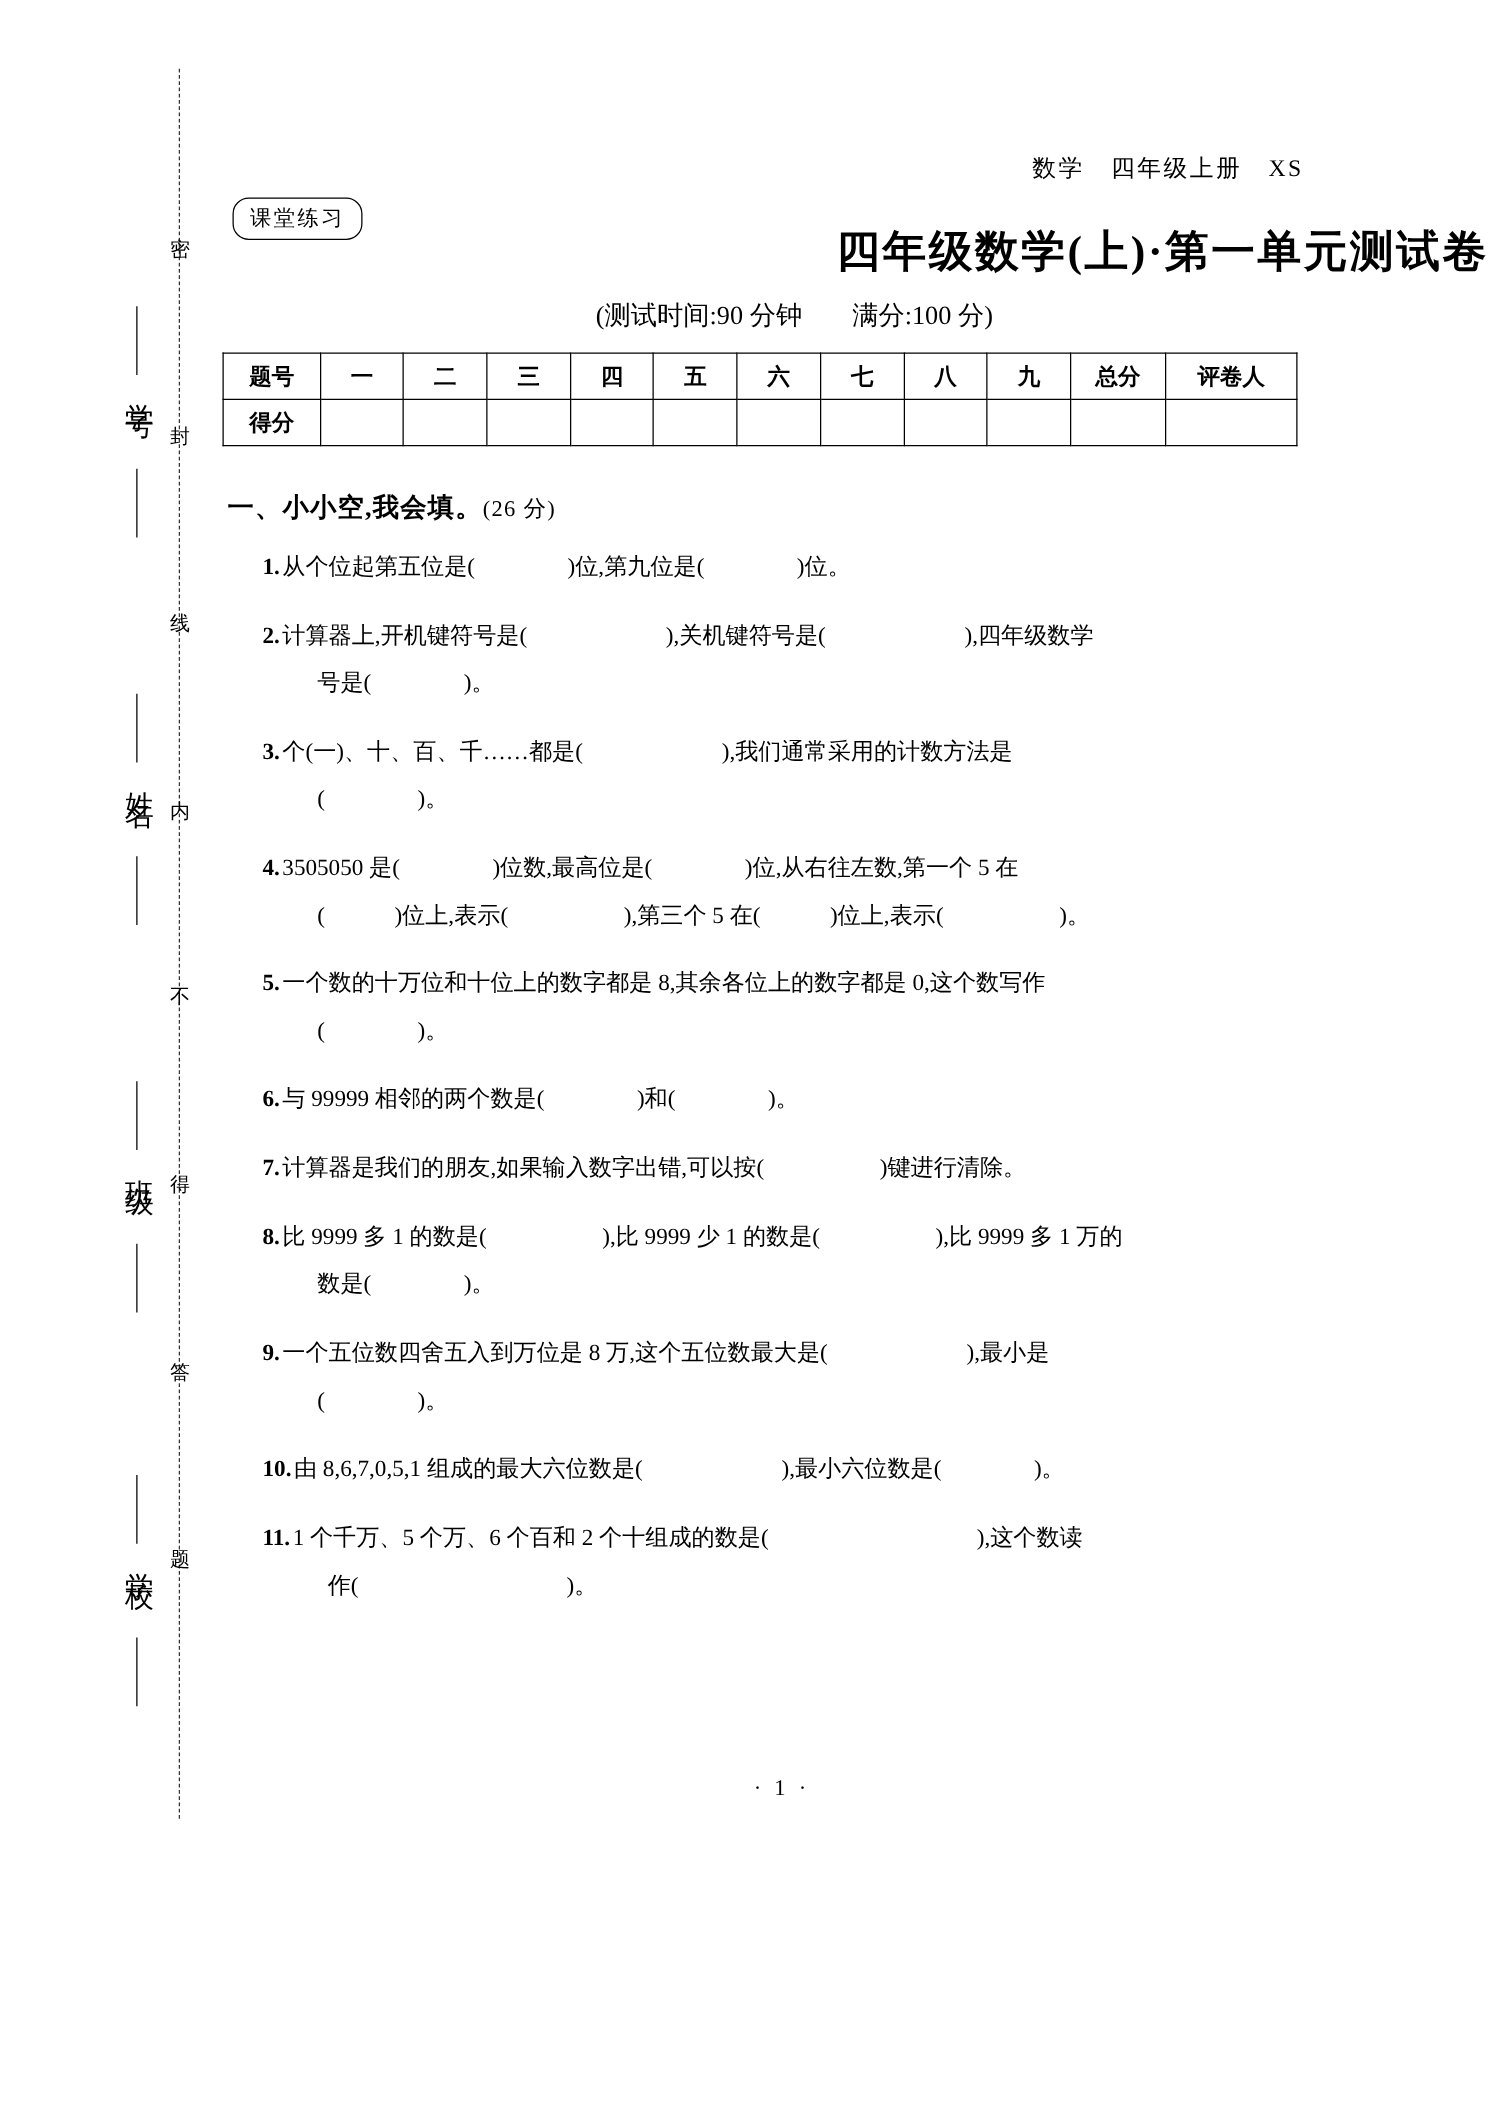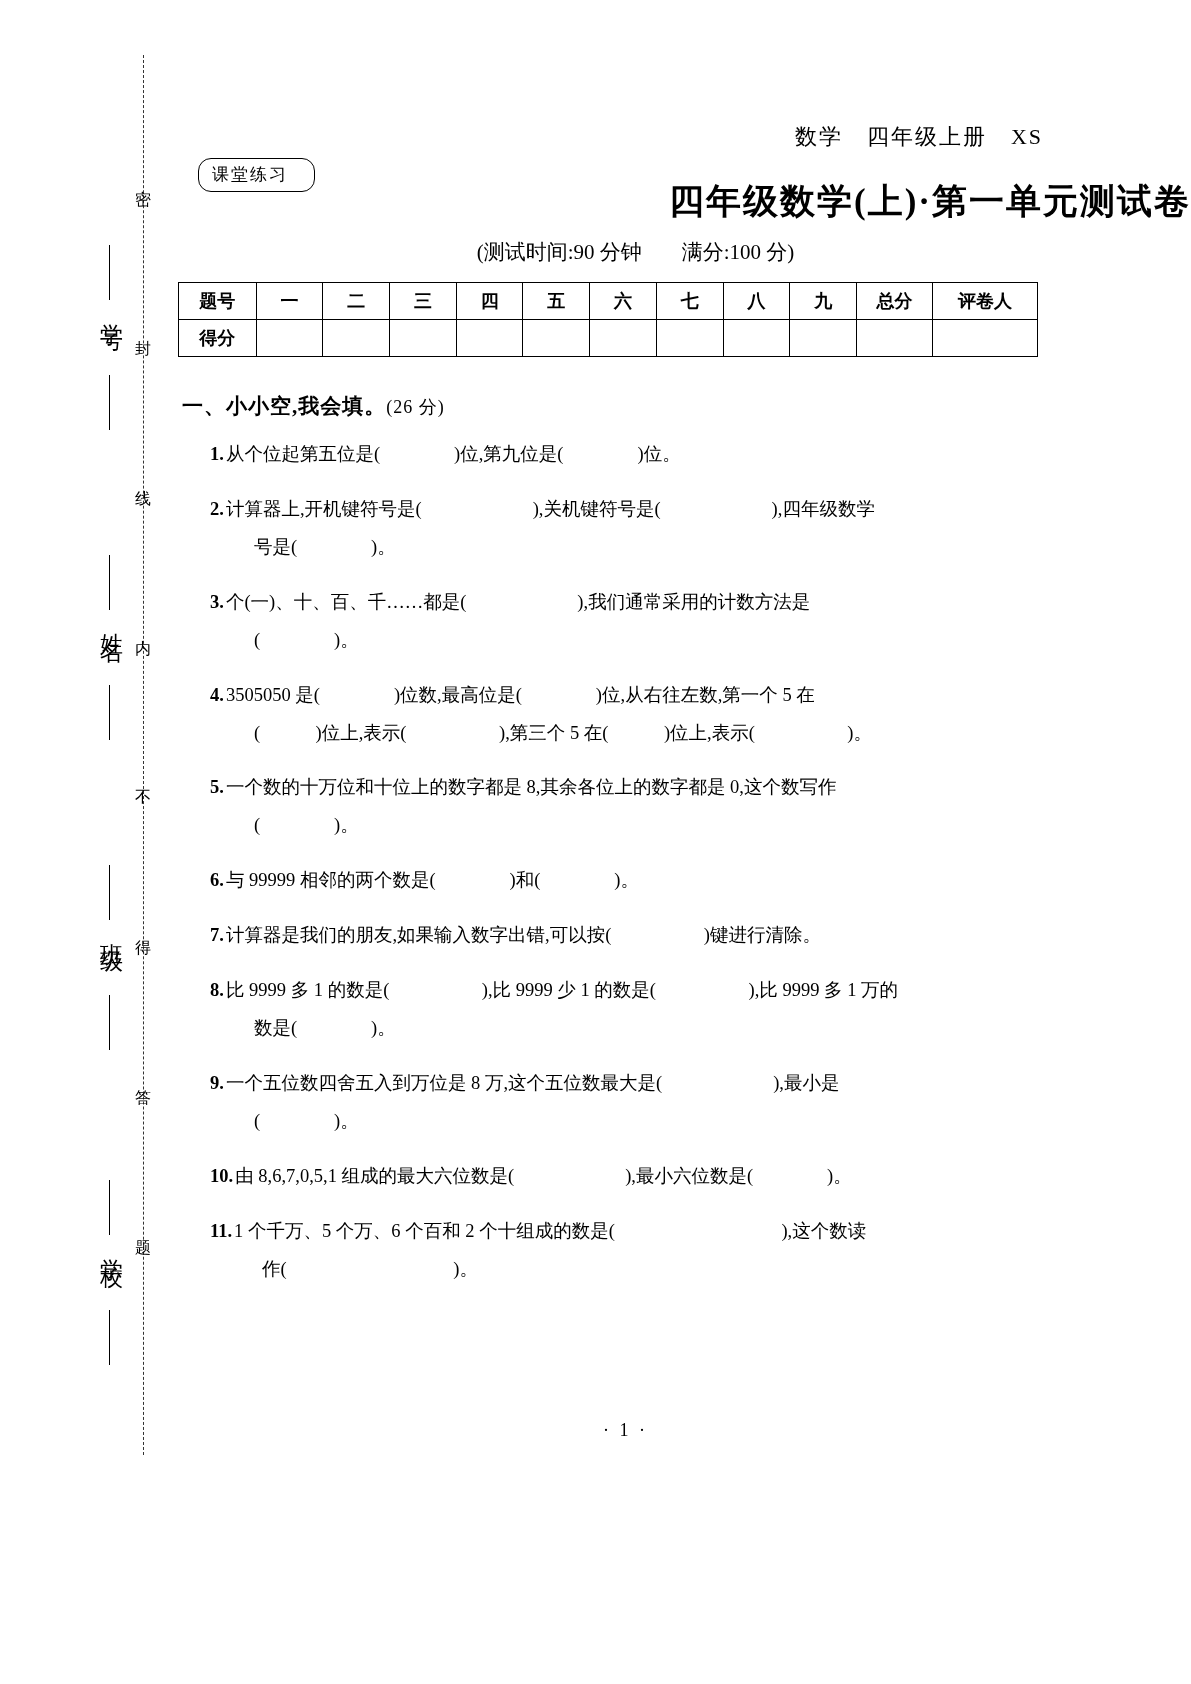--- a/index.html
+++ b/index.html
@@ -14,21 +14,21 @@
     font-family: "Liberation Serif", "DejaVu Serif", serif;
     color: #000;
     overflow: hidden;
   }
 
   
   .header-right {
     position: absolute;
     top: 122px;
     right: 148px;
-    font-size: 22px;
+    font-size: 19px;
     letter-spacing: 2px;
     font-family: "Liberation Serif", serif;
   }
 
   
   .left-band {
     position: absolute;
     left: 95px;
     top: 55px;
     width: 90px;
@@ -59,25 +59,25 @@
   .v-line {
     position: absolute;
     left: 14px;
     width: 0;
     border-left: 1px solid #000;
   }
 
   
   .badge {
     position: absolute;
-    left: 198px;
+    left: 186px;
     top: 158px;
     border: 1.5px solid #000;
     border-radius: 13px;
-    padding: 4px 26px 5px 13px;
+    padding: 4px 13px 5px 13px;
     font-size: 17px;
     letter-spacing: 2px;
     font-family: "Liberation Sans", sans-serif;
     background: #fff;
   }
 
   
   .title {
     position: absolute;
     left: 0;

